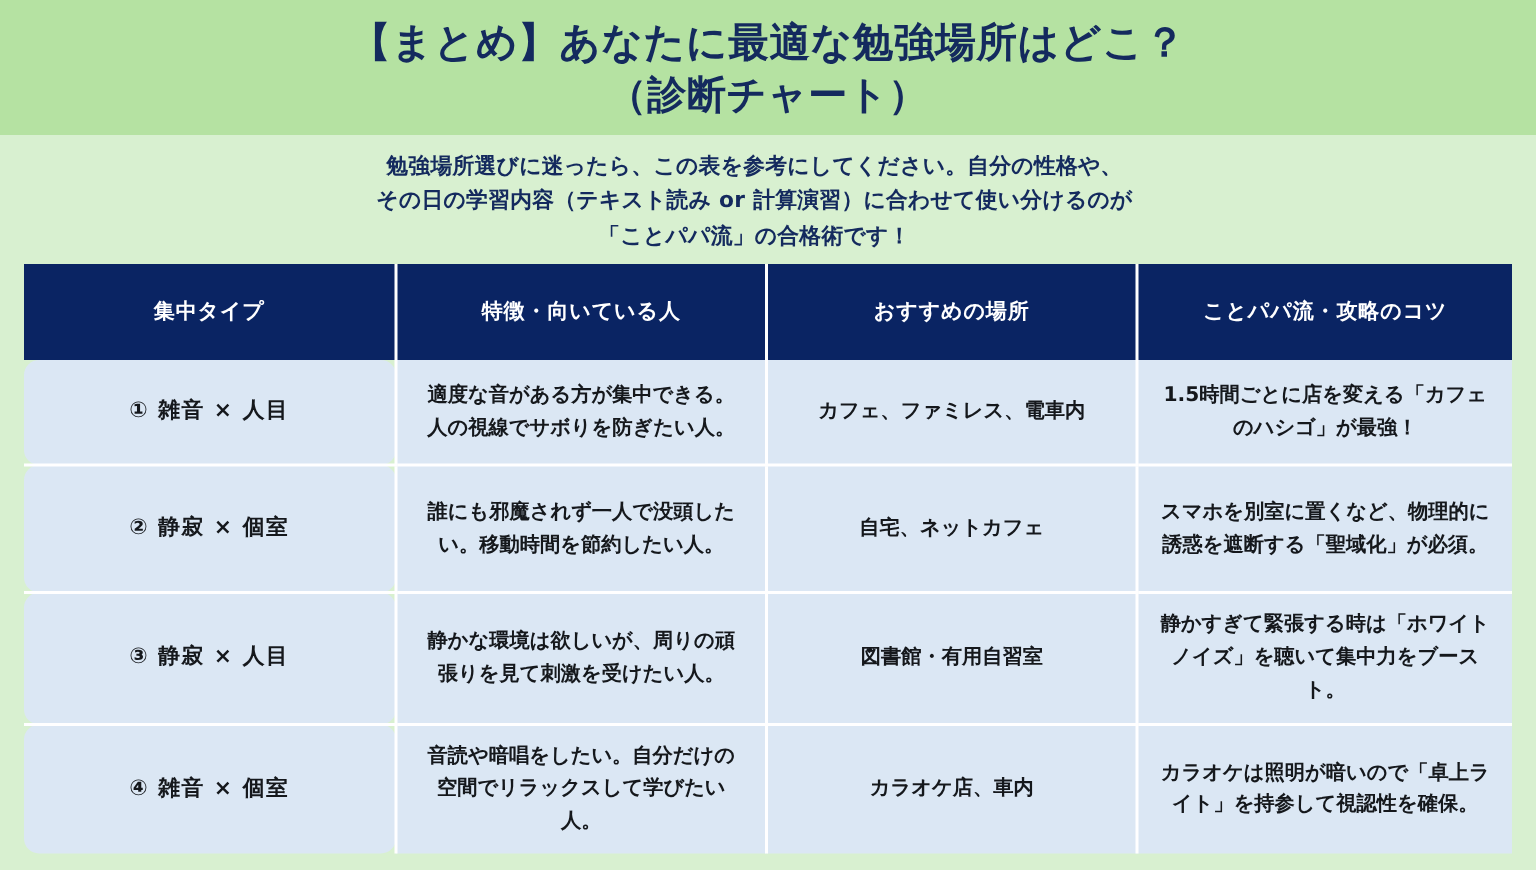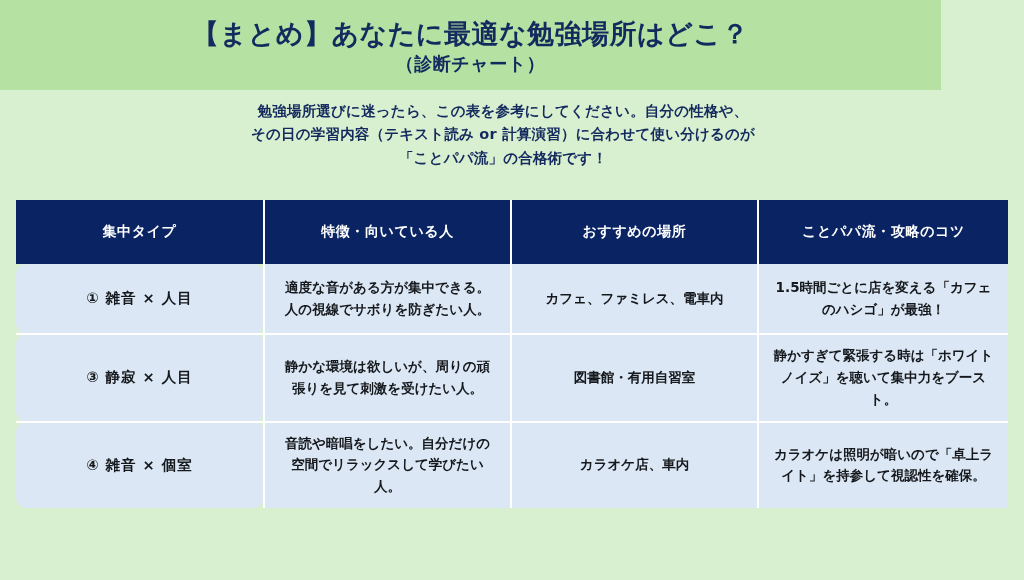--- a/index.html
+++ b/index.html
@@ -22,41 +22,41 @@
     height: 580px;
     background: #d8f0d0;
     box-sizing: border-box;
   }
 
   
   .title-banner {
     position: absolute;
     left: 0;
     top: 0;
-    width: 941px;
+    width: 1024px;
     height: 90px;
     background: #b5e2a2;
     display: flex;
     flex-direction: column;
     align-items: center;
     justify-content: center;
     box-sizing: border-box;
     padding-top: 2px;
   }
   .title-line {
     color: #142a5e;
     font-size: 27px;
     font-weight: 700;
     line-height: 1.32;
     letter-spacing: 0.5px;
     text-align: center;
     white-space: nowrap;
   }
   .title-line-2 {
-    font-size: 18px;
+    font-size: 26px;
     letter-spacing: 0.5px;
   }
 
   
   .lead {
     position: absolute;
     left: 0;
     top: 92px;
     width: 1024px;
     text-align: center;
@@ -73,21 +73,20 @@
   }
 
   
   .chart-table {
     position: absolute;
     left: 16px;
     top: 176px;
     width: 992px;
     border-collapse: collapse;
     table-layout: fixed;
-    margin-top: 24px;
   }
 
   .chart-table col.c1 { width: 248px; }
   .chart-table col.c2 { width: 247px; }
   .chart-table col.c3 { width: 247px; }
   .chart-table col.c4 { width: 250px; }
 
   .chart-table thead th {
     background: #0a2463;
     color: #ffffff;
@@ -168,20 +167,26 @@
         <th>ことパパ流・攻略のコツ</th>
       </tr>
     </thead>
     <tbody>
       <tr class="row-h1">
         <td class="type-cell">① 雑音 × 人目</td>
         <td>適度な音がある方が集中できる。人の視線でサボりを防ぎたい人。</td>
         <td>カフェ、ファミレス、電車内</td>
         <td>1.5時間ごとに店を変える「カフェのハシゴ」が最強！</td>
       </tr>
+      <tr class="row-h2">
+        <td class="type-cell">② 静寂 × 個室</td>
+        <td>誰にも邪魔されず一人で没頭したい。移動時間を節約したい人。</td>
+        <td>自宅、ネットカフェ</td>
+        <td>スマホを別室に置くなど、物理的に誘惑を遮断する「聖域化」が必須。</td>
+      </tr>
       <tr class="row-h3">
         <td class="type-cell">③ 静寂 × 人目</td>
         <td>静かな環境は欲しいが、周りの頑張りを見て刺激を受けたい人。</td>
         <td>図書館・有用自習室</td>
         <td>静かすぎて緊張する時は「ホワイトノイズ」を聴いて集中力をブースト。</td>
       </tr>
       <tr class="row-h4">
         <td class="type-cell">④ 雑音 × 個室</td>
         <td>音読や暗唱をしたい。自分だけの空間でリラックスして学びたい人。</td>
         <td>カラオケ店、車内</td>

